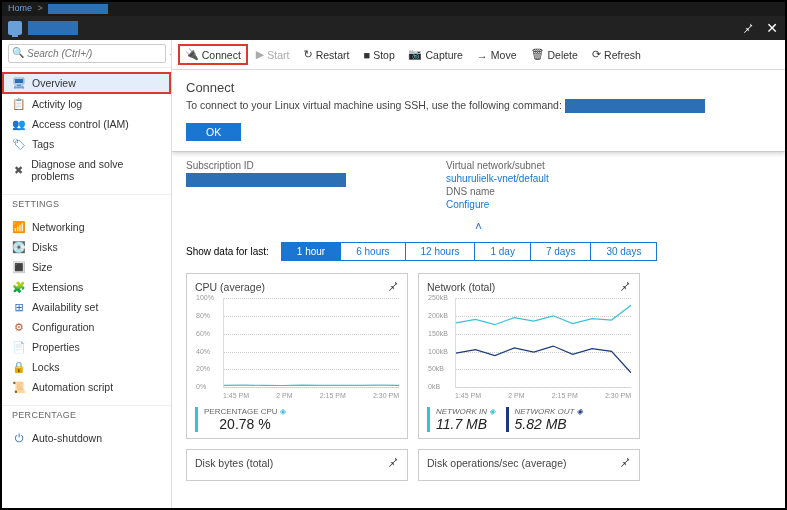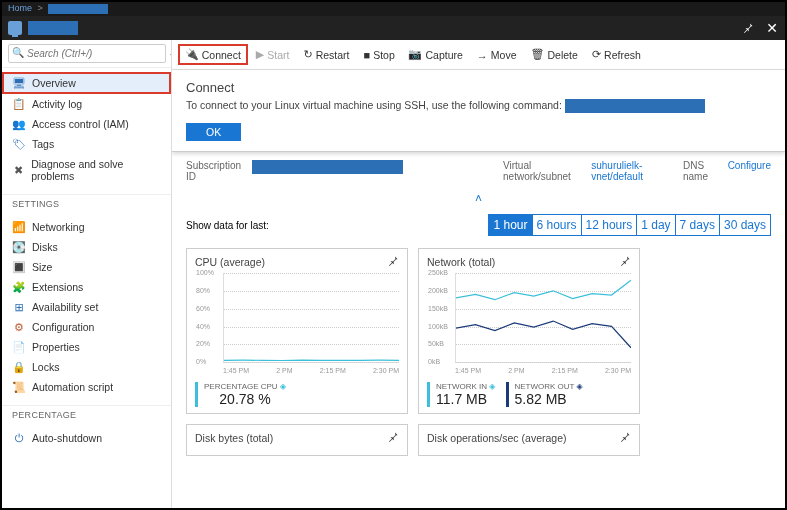--- a/index.html
+++ b/index.html
@@ -33,28 +33,28 @@
 .tbtn { display: flex; align-items: center; gap: 3px; padding: 3px 6px; cursor: pointer; color: #333; }
 .tbtn.disabled { color: #aaa; }
 .tbtn.hl { border: 2px solid #d93a2b; padding: 2px 5px; }
 .tbtn .ticon { font-size: 11px; }
 .connect-panel { padding: 10px 14px; border-bottom: 1px solid #ccc; box-shadow: 0 2px 4px rgba(0,0,0,0.15); }
 .connect-panel h3 { font-size: 13px; font-weight: 400; color: #444; margin-bottom: 4px; }
 .connect-panel p { font-size: 10.5px; color: #444; }
 .connect-panel .redact { display: inline-block; background: #2d6fb5; width: 140px; height: 14px; vertical-align: middle; }
 .okbtn { display: inline-block; background: #1976d2; color: #fff; border: none; padding: 3px 20px; font-size: 10.5px; margin-top: 10px; cursor: pointer; }
 .essentials { display: flex; padding: 8px 14px; font-size: 10px; gap: 100px; }
-.ess-col { display: flex; gap: 2px; }
+.ess-col { display: flex; flex-direction: column; gap: 2px; }
 .ess-label { color: #666; }
 .ess-col .redact { display: inline-block; background: #2d6fb5; width: 160px; height: 14px; }
 .ess-link { color: #1976d2; cursor: pointer; }
 .chev-up { text-align: center; color: #1976d2; font-size: 12px; cursor: pointer; padding: 2px; }
-.timefilter { display: flex; align-items: center; gap: 0; padding: 6px 14px; font-size: 10px; justify-content: space-between; }
+.timefilter { display: flex; align-items: center; gap: 12px; padding: 6px 14px; font-size: 10px; }
 .tf-btns { display: flex; border: 1px solid #1976d2; }
-.tf-btn { padding: 3px 4px; border-right: 1px solid #1976d2; color: #1976d2; cursor: pointer; font-size: 12px; }
+.tf-btn { padding: 3px 15px; border-right: 1px solid #1976d2; color: #1976d2; cursor: pointer; font-size: 10px; }
 .tf-btn:last-child { border-right: none; }
 .tf-btn.active { background: #1976d2; color: #fff; }
 .charts { display: flex; flex-wrap: wrap; gap: 10px; padding: 6px 14px; }
 .chart-card { width: 222px; border: 1px solid #ccc; padding: 6px 8px; background: #fff; }
 .chart-head { display: flex; justify-content: space-between; align-items: center; font-size: 10.5px; color: #444; margin-bottom: 4px; }
 .pin { cursor: pointer; }
 .pin svg { width: 12px; height: 12px; fill: #333; }
 .chart-area { height: 90px; position: relative; border-left: 1px solid #ddd; border-bottom: 1px solid #ddd; margin: 4px 0 4px 28px; }
 .grid-line { position: absolute; left: 0; right: 0; border-top: 1px dotted #ccc; font-size: 7px; color: #999; }
 .grid-line span { position: absolute; left: -28px; top: -5px; }
@@ -309,21 +309,21 @@
                 <polyline points="0,28 11.11111111111111,24 22.22222222222222,30 33.33333333333333,22 44.44444444444444,26 55.55555555555556,20 66.66666666666666,28.799999999999997 77.77777777777779,23.200000000000003 88.88888888888889,24.799999999999997 100,8" fill="none" stroke="#3cbfda" stroke-width="1.2" vector-effect="non-scaling-stroke"></polyline>
                 <polyline points="0,62 11.11111111111111,58 22.22222222222222,64.80000000000001 33.33333333333333,56 44.44444444444444,60.8 55.55555555555556,54 66.66666666666666,63.2 77.77777777777779,56.8 88.88888888888889,60 100,84" fill="none" stroke="#1a3a7a" stroke-width="1.2" vector-effect="non-scaling-stroke"></polyline>
               </svg></div>
           </div>
           <div class="x-labels">
             <span>1:45 PM</span>
             <span>2 PM</span>
             <span>2:15 PM</span>
             <span>2:30 PM</span>
           </div>
-          <div style="display:flex; gap:10px; margin-top:4px;">
+          <div style="display:flex; gap:10px; margin-top:4px;font-style:italic;">
             <div class="metrics-row" style="border-color:#3cbfda">
               <div class="metric">NETWORK IN <span style="color:#3cbfda">◈</span><br><span class="val">11.7 MB</span></div>
             </div>
             <div class="metrics-row" style="border-color:#1a3a7a">
               <div class="metric">NETWORK OUT <span style="color:#1a3a7a">◈</span><br><span class="val">5.82 MB</span></div>
             </div>
           </div>
         </div>
         <div class="chart-card">
           <div class="chart-head">

